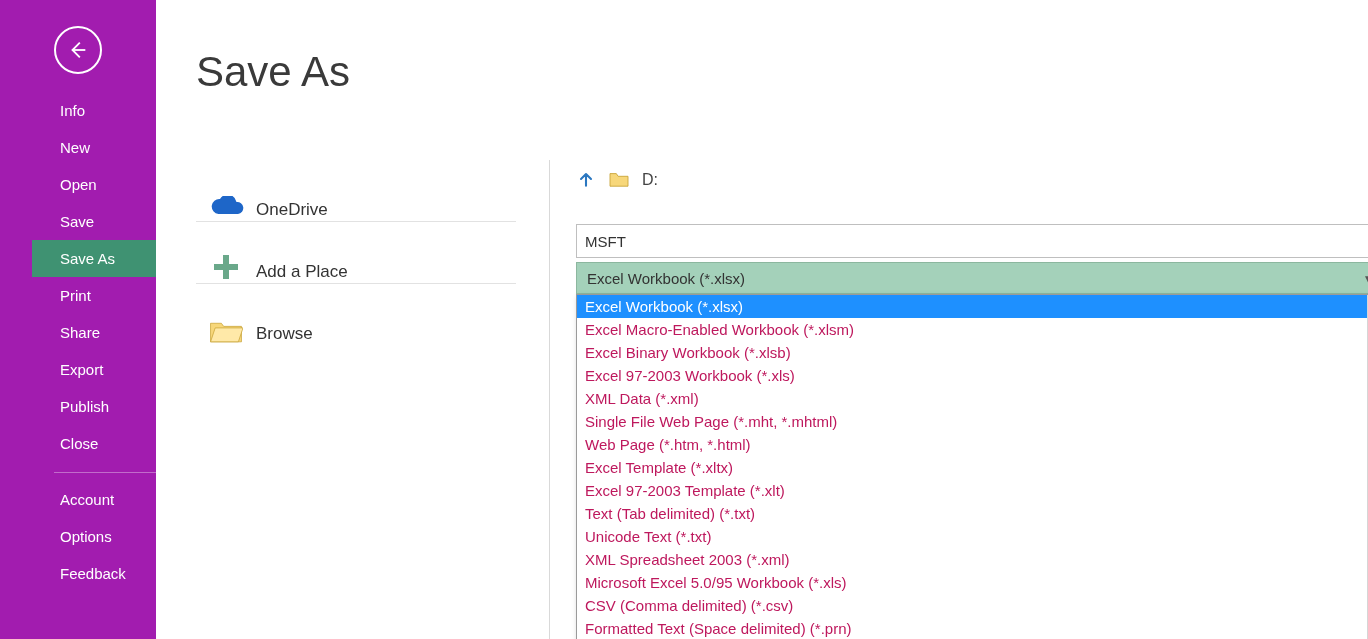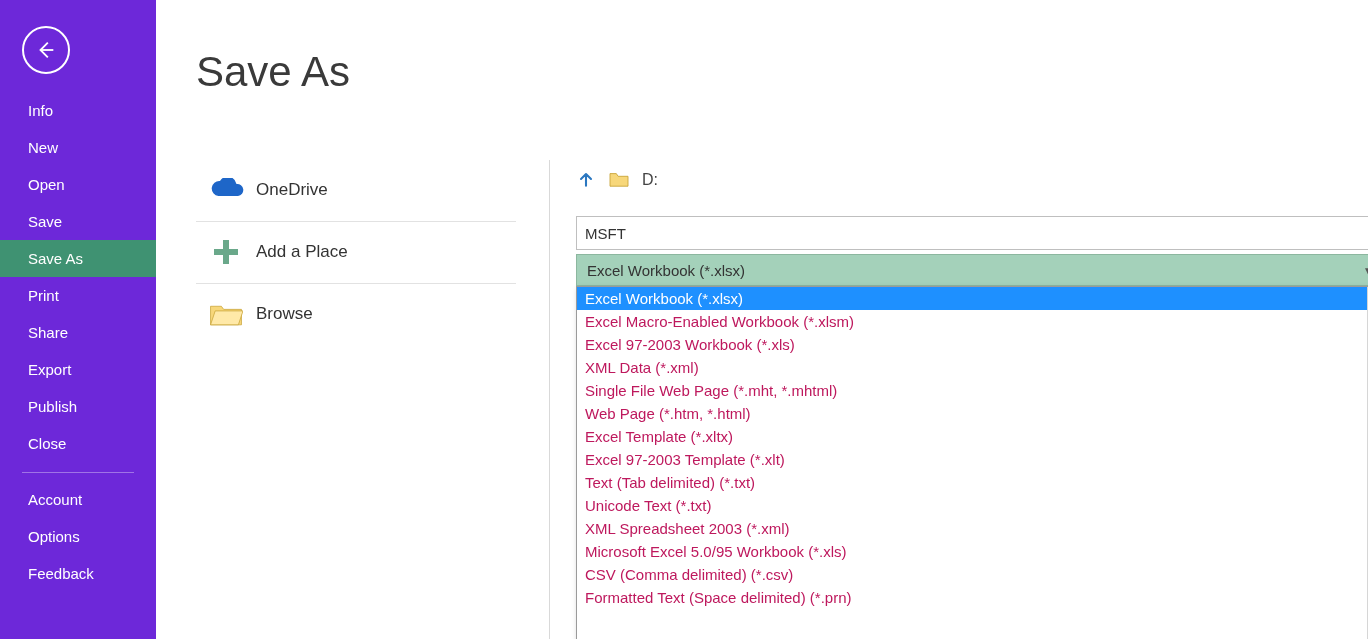--- a/index.html
+++ b/index.html
@@ -1,39 +1,39 @@
 <!DOCTYPE html>
 <html><head>
 <meta charset="utf-8">
 <style>
   html,body{margin:0;padding:0;width:1368px;height:639px;font-family:"Segoe UI",sans-serif;font-size:14px;color:#333;overflow:hidden;background:#fff;}
   .window-title{position:absolute;top:8px;left:0;width:100%;text-align:center;font-size:13px;color:#555;}
   
-  .sidebar{position:absolute;left:0;top:0;width:156px;height:100%;background:#6d28d9;color:#fff;}
+  .sidebar{position:absolute;left:0;top:0;width:156px;height:100%;background:#a21caf;color:#fff;padding-left:32px;}
   .back-btn{margin:26px 0 18px 22px;width:44px;height:44px;border:2px solid #fff;border-radius:50%;display:flex;align-items:center;justify-content:center;cursor:pointer;}
   .back-btn svg{width:22px;height:22px;}
   .nav{padding:0;margin:0;list-style:none;}
   .nav li{padding:10px 0 10px 28px;font-size:15px;cursor:pointer;}
   .nav li.active{background:#3f9272;}
   .nav .divider{border-top:1px solid rgba(255,255,255,.35);margin:10px 22px 8px 22px;}
   
   .content{position:absolute;left:156px;top:0;right:0;bottom:0;background:#fff;}
   .page-title{font-size:42px;font-weight:300;color:#3a3a3a;margin:48px 0 20px 40px;}
   
   .left-col{position:absolute;left:40px;top:160px;width:320px;}
-  .loc{display:flex;align-items:center;height:60px;cursor:pointer;border-bottom:1px solid transparent;}
+  .loc{display:flex;align-items:flex-end;height:60px;cursor:pointer;border-bottom:1px solid transparent;}
   .loc .ico{width:60px;display:flex;justify-content:center;}
   .loc .lbl{font-size:17px;color:#333;}
   .loc.active{background:#a4d1ba;}
   .left-col::after{content:"";position:absolute;right:-34px;top:0;height:480px;border-right:1px solid #d9d9d9;}
   
   .right-col{position:absolute;left:420px;top:160px;right:40px;}
   .pathbar{display:flex;align-items:center;gap:12px;height:40px;}
   .pathbar .path-text{font-size:16px;color:#444;}
-  .filename{margin-top:16px;}
+  .filename{margin-top:24px;}
   .filename input{width:806px;height:32px;border:1px solid #bfbfbf;padding:0 8px;font-size:15px;color:#333;outline:none;}
   .formatbox{margin-top:4px;width:808px;position:relative;}
   .format-selected{height:30px;border:1px solid #8cb79f;background:#a4d1ba;display:flex;align-items:center;justify-content:space-between;padding:0 10px;font-size:15px;color:#333;cursor:pointer;}
   .format-selected .arrow{font-size:10px;color:#555;}
   .dropdown{position:absolute;left:0;top:32px;width:808px;height:369px;border:1px solid #9a9a9a;background:#fff;box-shadow:2px 3px 6px rgba(0,0,0,.25);z-index:20;display:flex;}
   .dropdown ul{list-style:none;margin:0;padding:0;flex:1;overflow:hidden;}
   .dropdown li{padding:3px 8px;font-size:15px;color:#be185d;cursor:pointer;white-space:nowrap;}
   .dropdown li.sel{background:#1e90ff;color:#fff;}
   .dropdown .sb{width:17px;background:#f0f0f0;border-left:1px solid #d6d6d6;display:flex;flex-direction:column;align-items:center;}
   
@@ -144,20 +144,21 @@
 
     <div class="formatbox">
       <div class="format-selected">
         <span>Excel Workbook (*.xlsx)</span>
         <span class="arrow">▼</span>
       </div>
       <div class="dropdown">
         <ul id="format-list">
             <li class="sel">Excel Workbook (*.xlsx)</li>
             <li>Excel Macro-Enabled Workbook (*.xlsm)</li>
+            <li>Excel Binary Workbook (*.xlsb)</li>
             <li>Excel 97-2003 Workbook (*.xls)</li>
             <li>XML Data (*.xml)</li>
             <li>Single File Web Page (*.mht, *.mhtml)</li>
             <li>Web Page (*.htm, *.html)</li>
             <li>Excel Template (*.xltx)</li>
             <li>Excel 97-2003 Template (*.xlt)</li>
             <li>Text (Tab delimited) (*.txt)</li>
             <li>Unicode Text (*.txt)</li>
             <li>XML Spreadsheet 2003 (*.xml)</li>
             <li>Microsoft Excel 5.0/95 Workbook (*.xls)</li>

